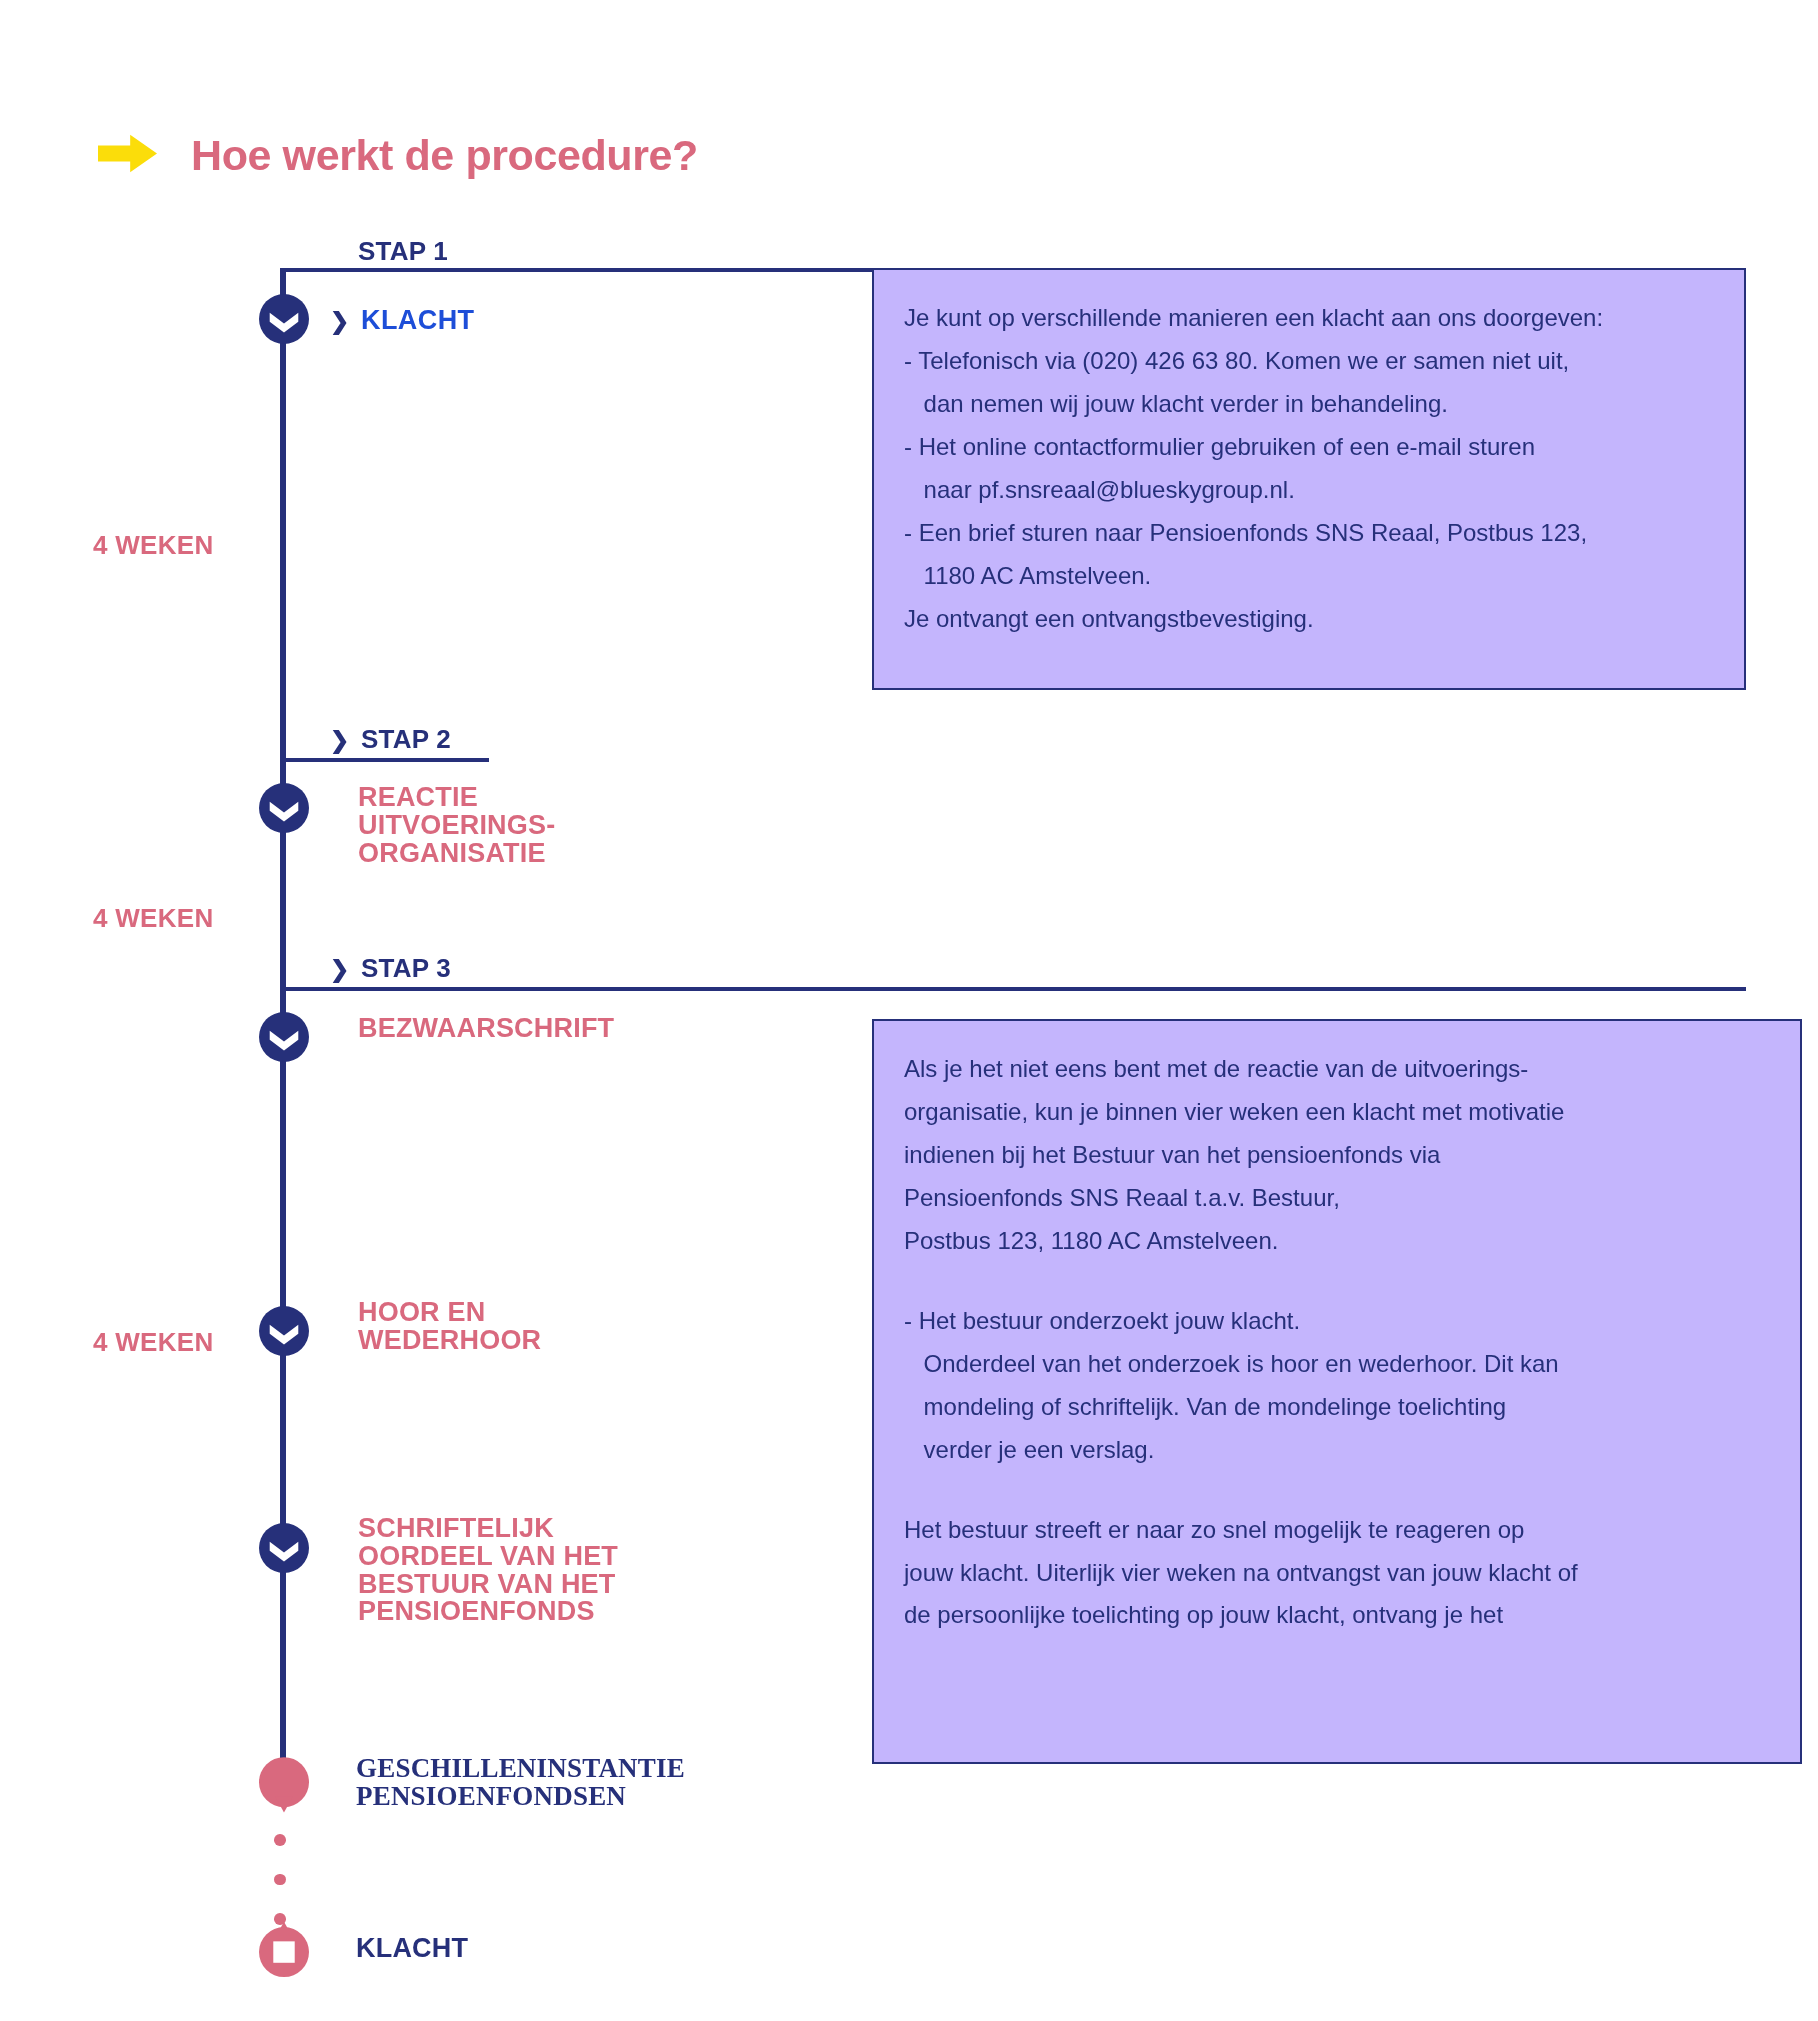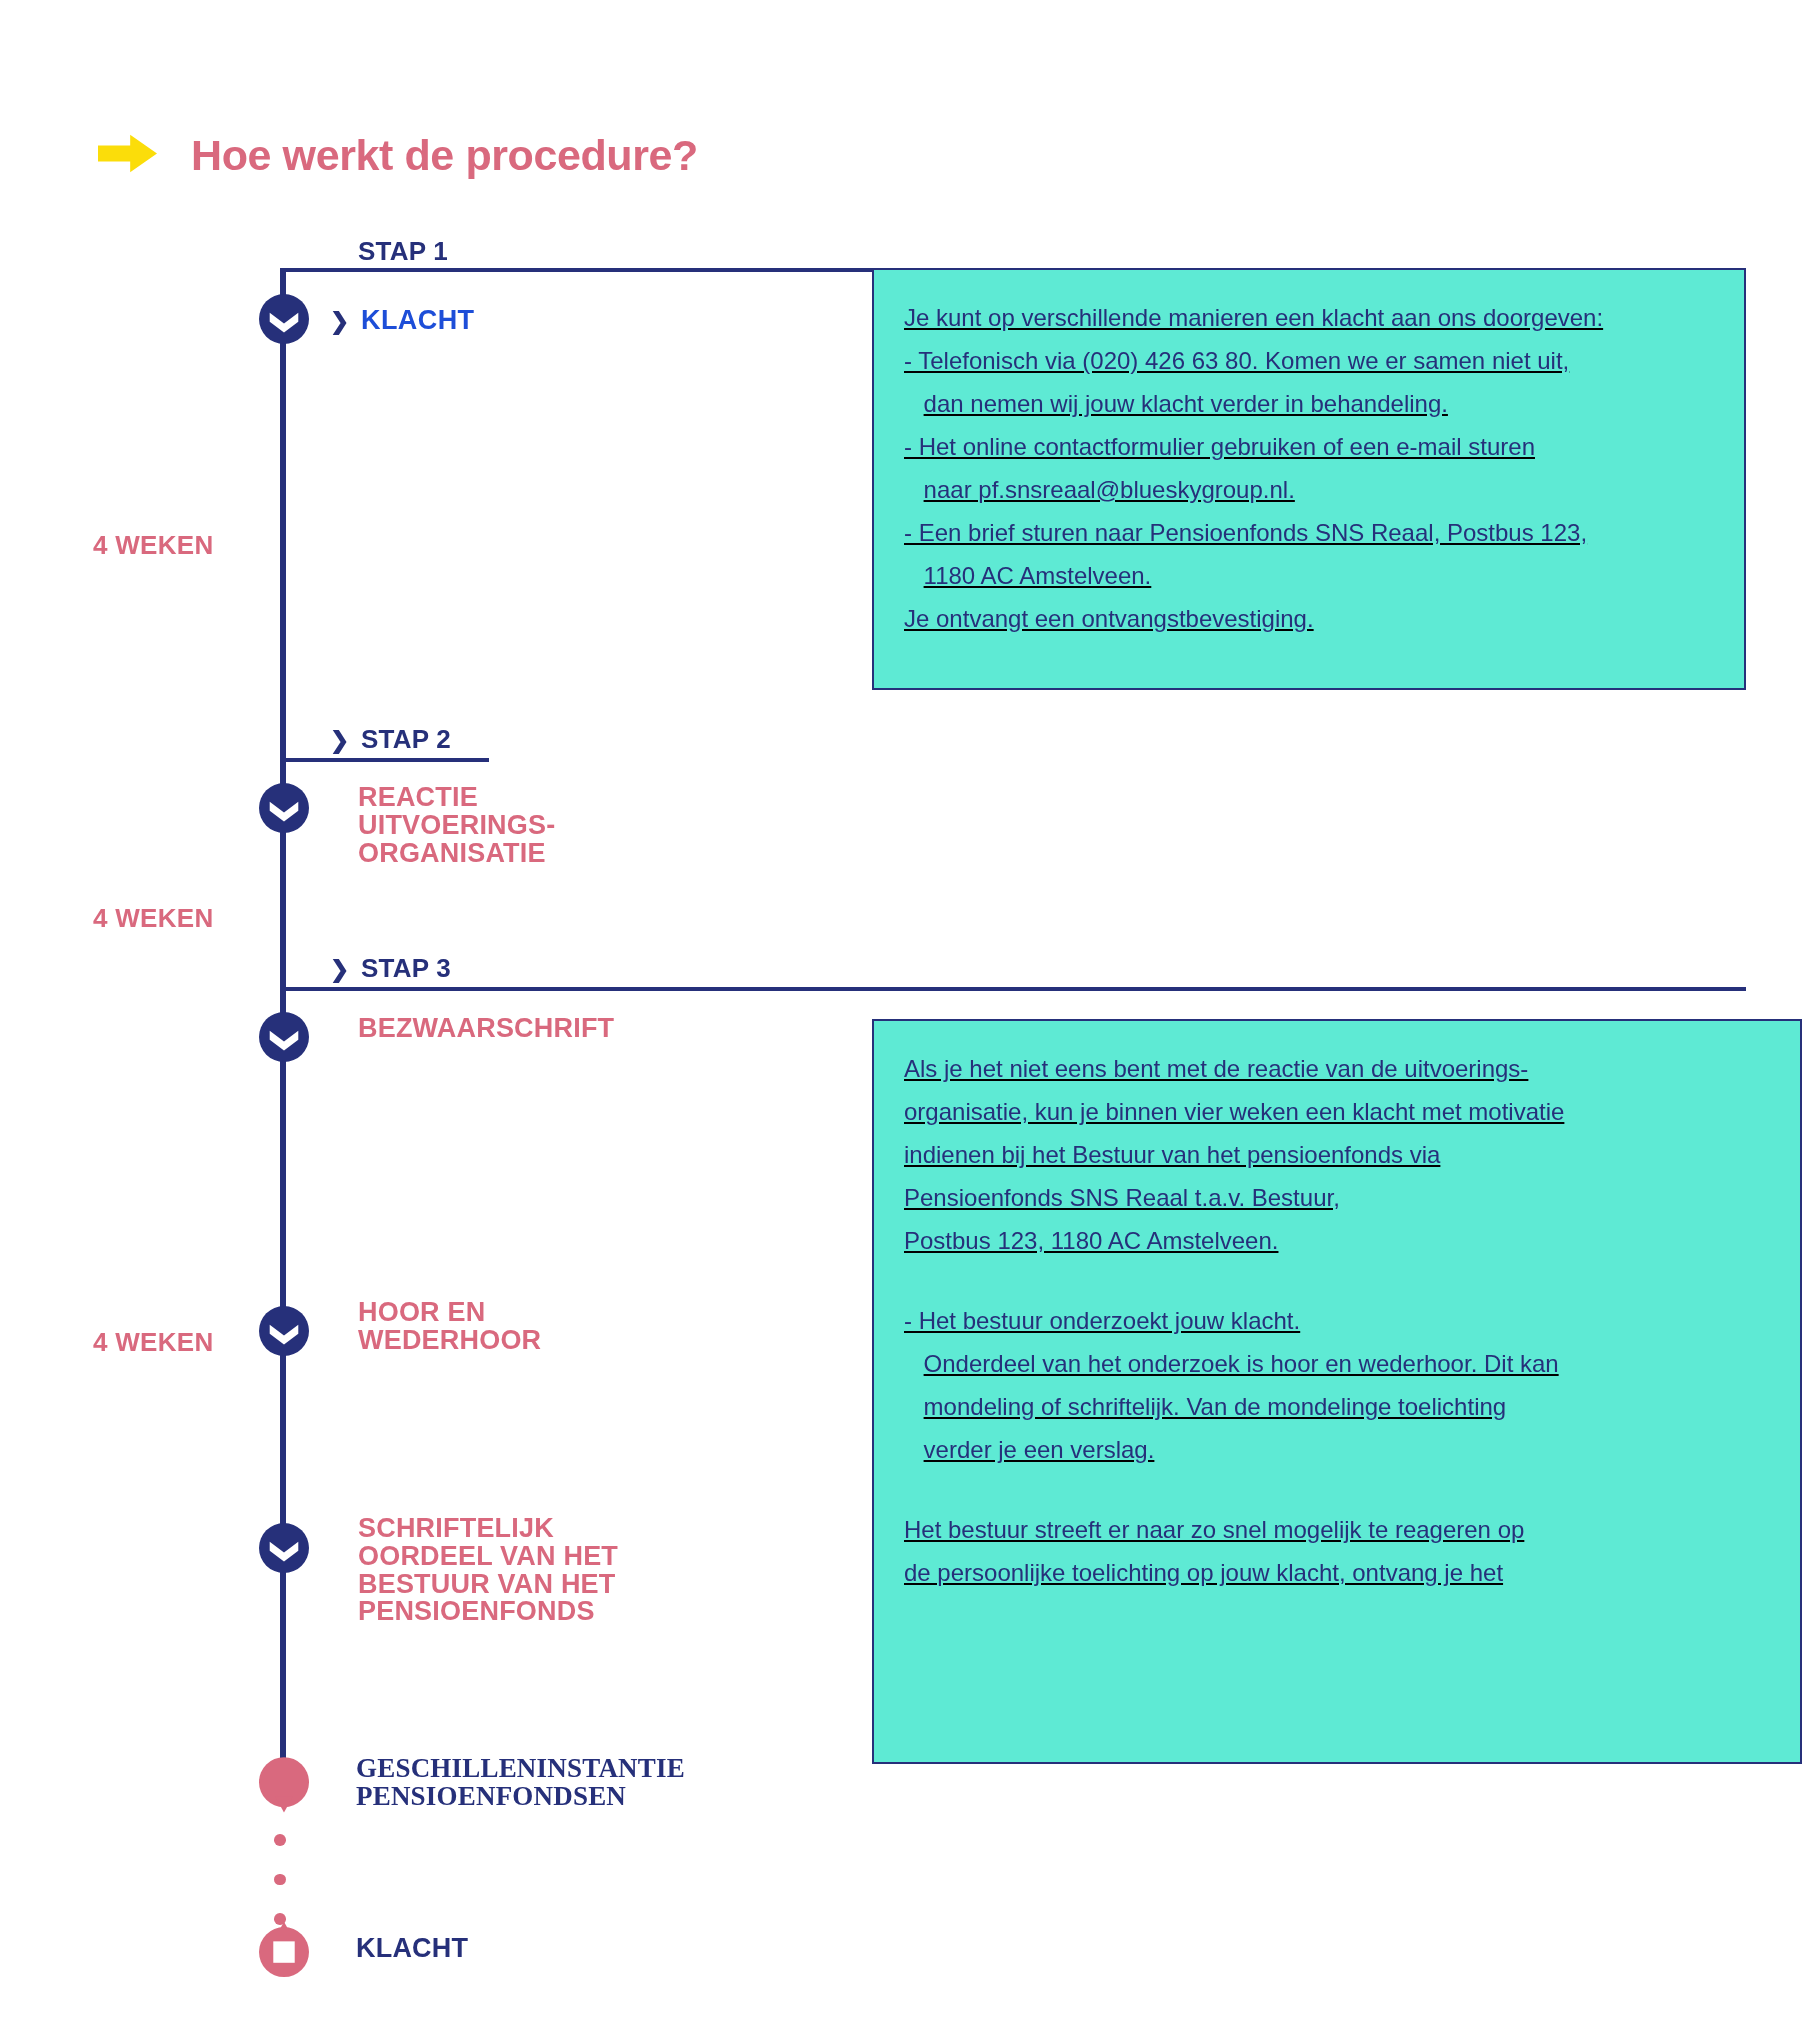--- a/index.html
+++ b/index.html
@@ -113,22 +113,21 @@
     letter-spacing: 0.2px;
     white-space: pre-line;
   }
   .node-title.navy { color: #26307a; }
 
   
   .info-box {
     position: absolute;
     border: 2.7px solid #26307a;
     box-sizing: border-box;
-    background: #5eead4;
-    text-decoration: underline;
+    background: #c4b5fd;
   }
   .info-body {
     padding: 27px 30px 21.4px 30px;
     color: #26307a;
     font-size: 24px;
     line-height: 1.79;
     font-weight: 400;
   }
   .info-body p { margin: 0; }
   .info-body p.gap { height: 37px; }
@@ -282,16 +281,17 @@
     <p>indienen bij het Bestuur van het pensioenfonds via</p>
     <p>Pensioenfonds SNS Reaal t.a.v. Bestuur,</p>
     <p>Postbus 123, 1180 AC Amstelveen.</p>
     <p class="gap"></p>
     <p class="hang">- Het bestuur onderzoekt jouw klacht.</p>
     <p class="cont">Onderdeel van het onderzoek is hoor en wederhoor. Dit kan</p>
     <p class="cont">mondeling of schriftelijk. Van de mondelinge toelichting</p>
     <p class="cont">verder je een verslag.</p>
     <p class="gap"></p>
     <p>Het bestuur streeft er naar zo snel mogelijk te reageren op</p>
+    <p>jouw klacht. Uiterlijk vier weken na ontvangst van jouw klacht of</p>
     <p>de persoonlijke toelichting op jouw klacht, ontvang je het</p>
   </div>
 </div>
 
 
 </body></html>

